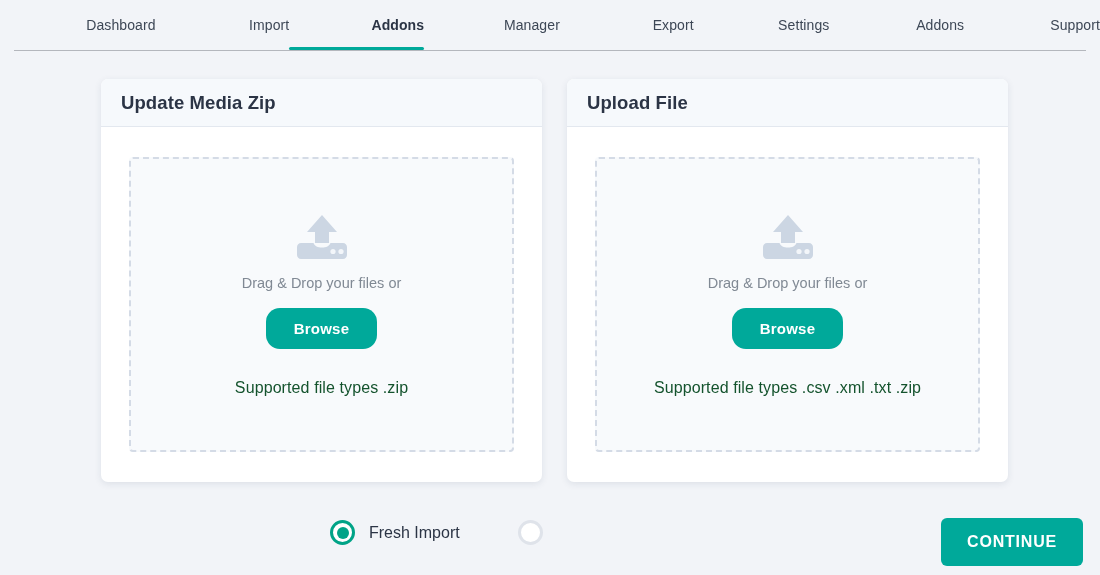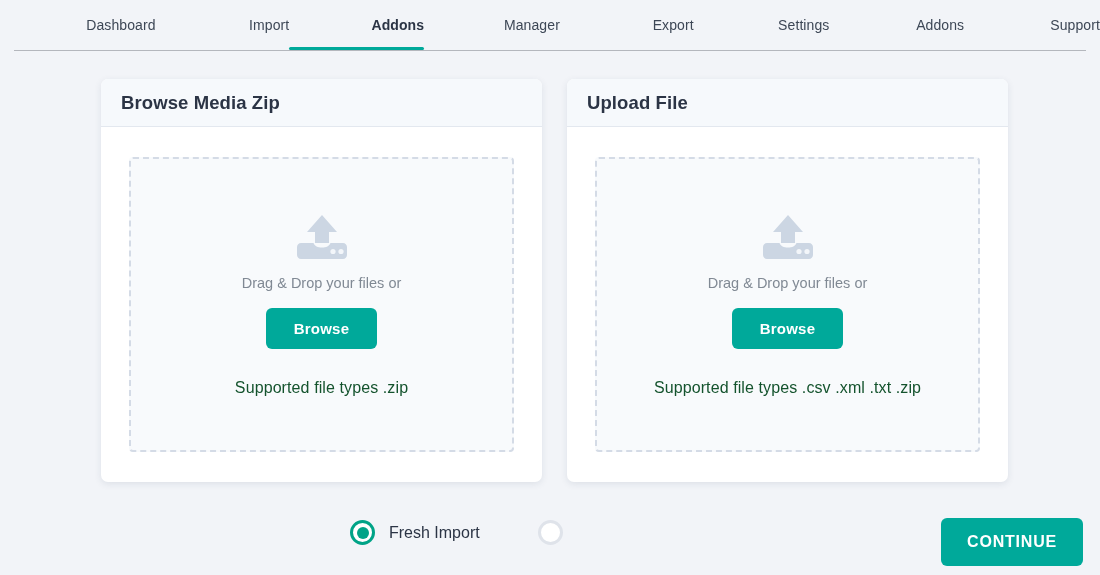--- a/index.html
+++ b/index.html
@@ -117,21 +117,21 @@
     font-size: 14.5px;
     color: #808994;
     margin-bottom: 17px;
   }
   .browse-btn {
     background: #00a99a;
     color: #ffffff;
     font-size: 15px;
     font-weight: bold;
     border: none;
-    border-radius: 6px;
+    border-radius: 14px;
     padding: 12px 28px;
     cursor: pointer;
     letter-spacing: .2px;
     font-family: "Liberation Sans", sans-serif;
   }
   .dz-types {
     margin-top: 30px;
     font-size: 16px;
     color: #14532d;
     letter-spacing: .1px;
@@ -140,21 +140,21 @@
   
   .footer {
     position: absolute;
     left: 0;
     top: 505px;
     width: 1100px;
     height: 70px;
   }
   .radio-group {
     position: absolute;
-    left: 350px;
+    left: 330px;
     top: 15px;
     display: flex;
     align-items: center;
   }
   .radio-option {
     display: flex;
     align-items: center;
     cursor: pointer;
   }
   .radio-option + .radio-option { margin-left: 58px; }
@@ -242,21 +242,21 @@
       <span>Addons</span>
     </div>
     <div class="tab" style="width: 137px;">
       <span>Support</span>
     </div>
   </div>
 
 <div class="cards">
     <div class="card">
       <div class="card-header">
-        <span class="card-title">Browse Media Zip</span>
+        <span class="card-title">Update Media Zip</span>
       </div>
       <div class="card-body">
         <div class="dropzone">
           <span class="upload-icon"><svg viewBox="0 0 54 48" width="54" height="48" xmlns="http://www.w3.org/2000/svg">
               <path d="M27 2 L42 19 L34 19 L34 30 L20 30 L20 19 L12 19 Z" fill="#ccd6e3"></path>
               <path d="M6 30 L18.5 30 C19.6 33.2 22.8 34.6 27 34.6 C31.2 34.6 34.4 33.2 35.5 30 L48 30 C50.2 30 52 31.8 52 34 L52 42 C52 44.2 50.2 46 48 46 L6 46 C3.8 46 2 44.2 2 42 L2 34 C2 31.8 3.8 30 6 30 Z" fill="#ccd6e3"></path>
               <circle cx="38" cy="38.5" r="2.6" fill="#f3f6fa"></circle>
               <circle cx="46" cy="38.5" r="2.6" fill="#f3f6fa"></circle>
             </svg></span>
           <div class="dz-hint">Drag &amp; Drop your files or</div>

